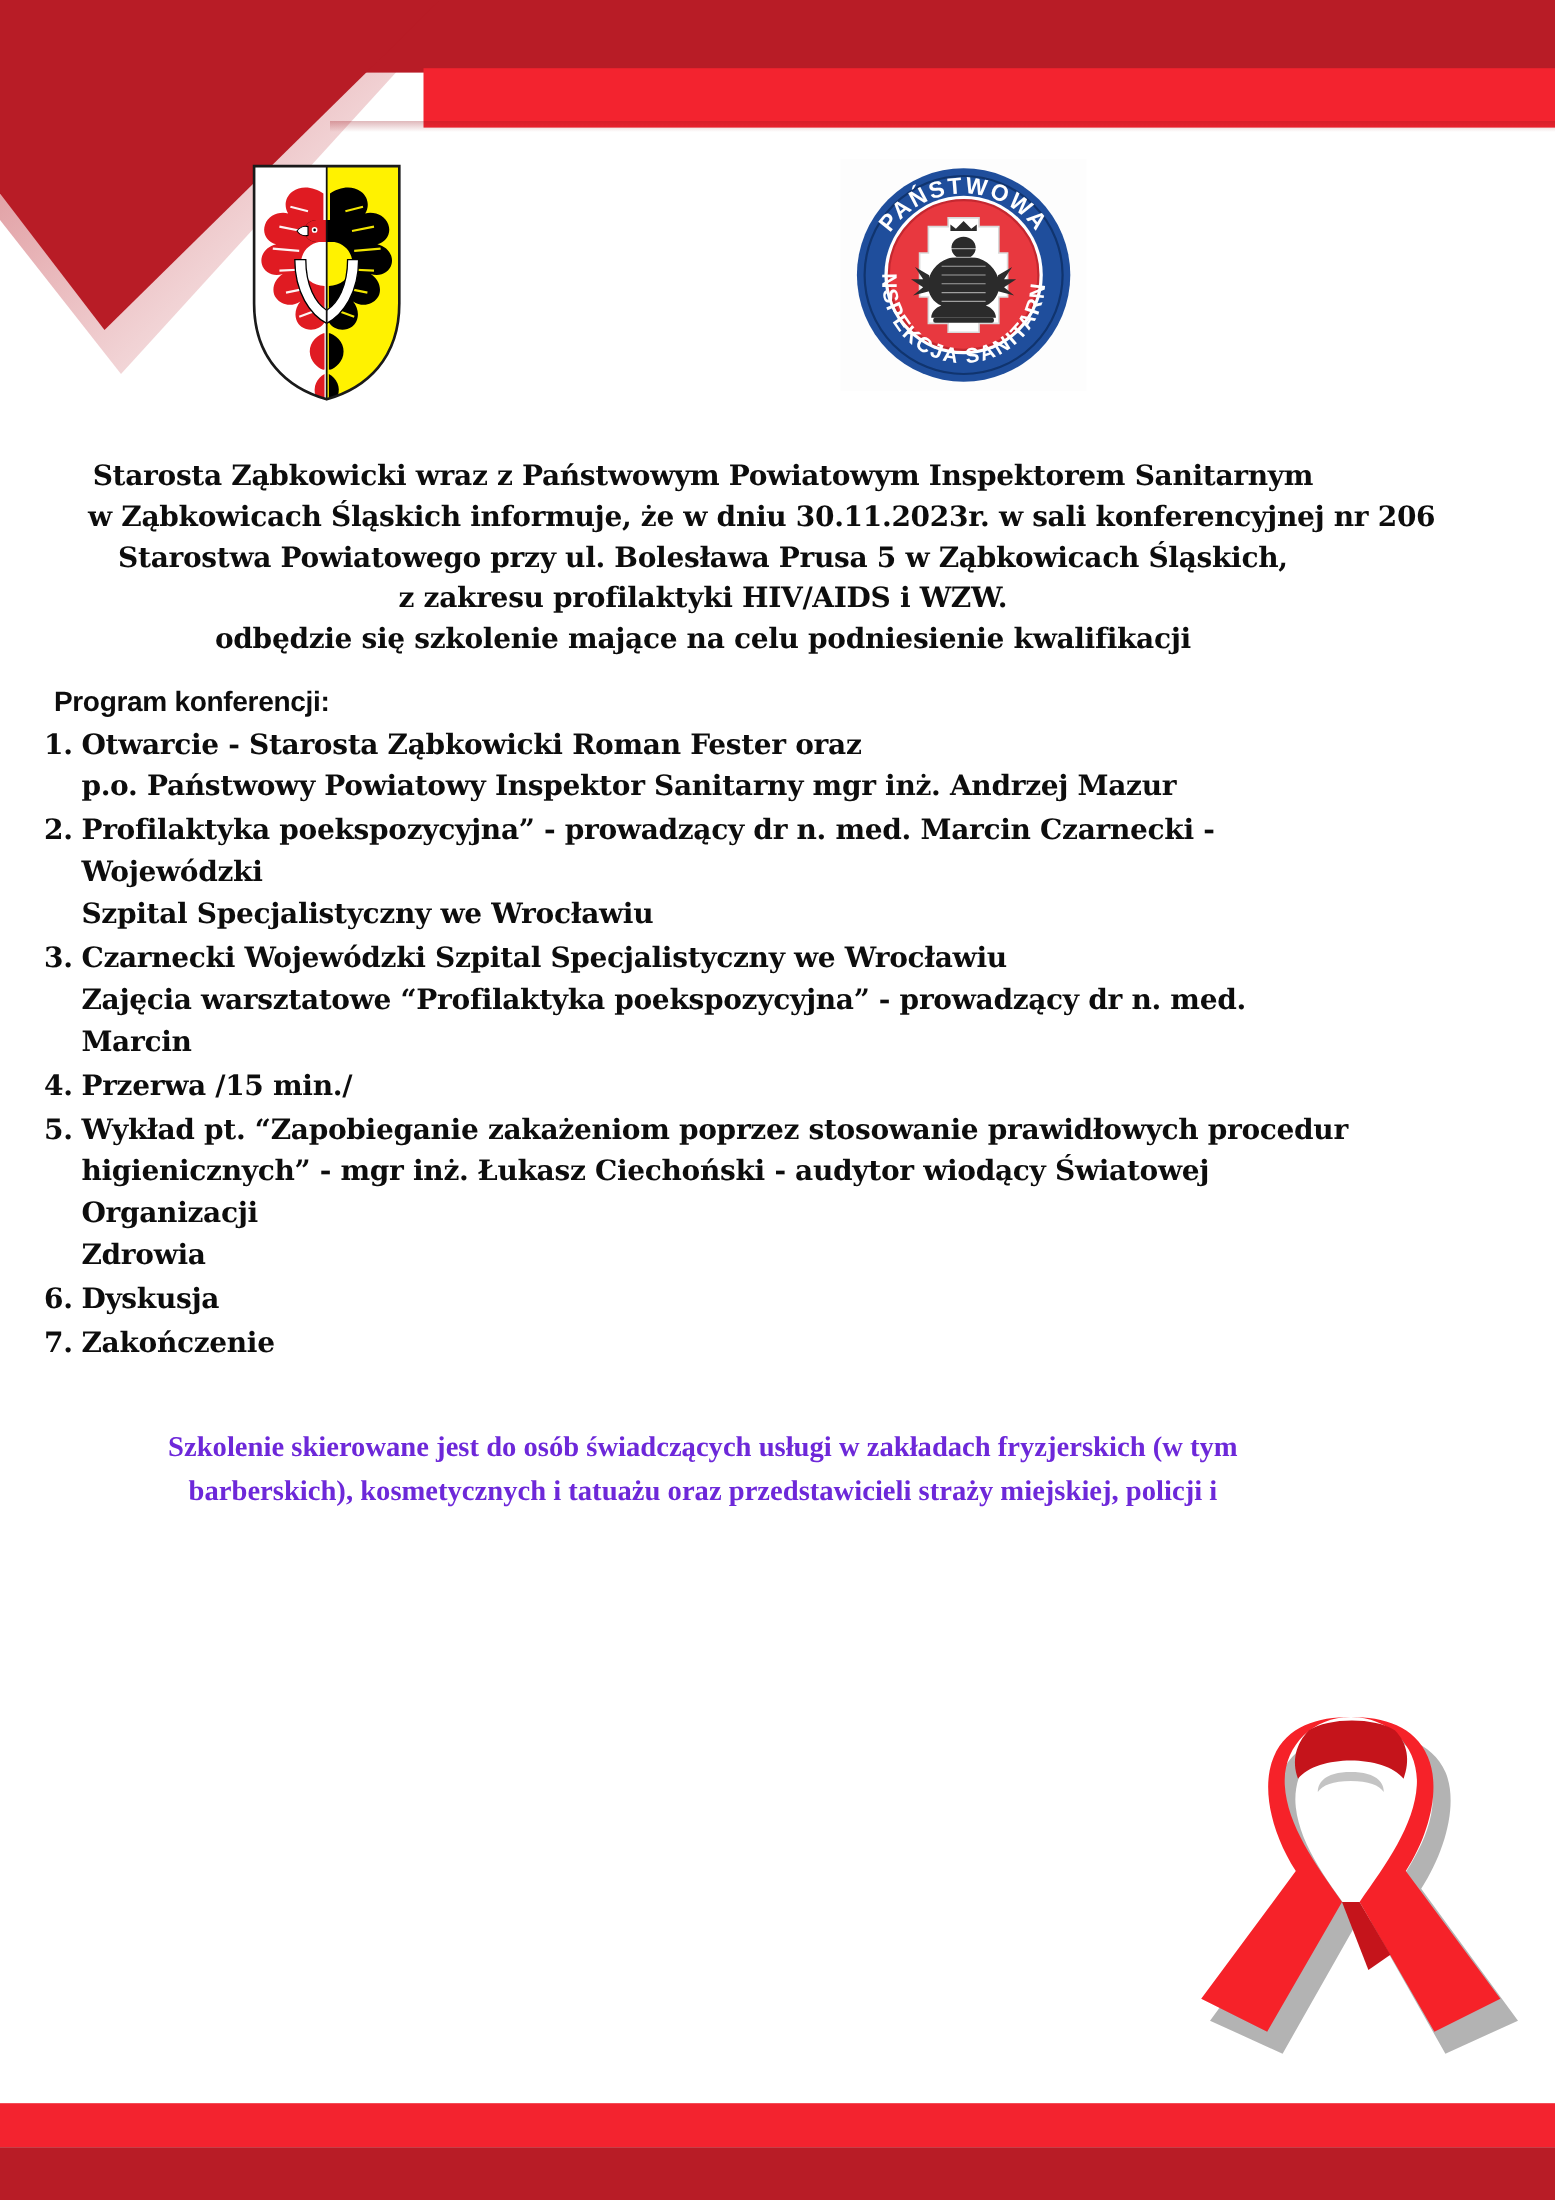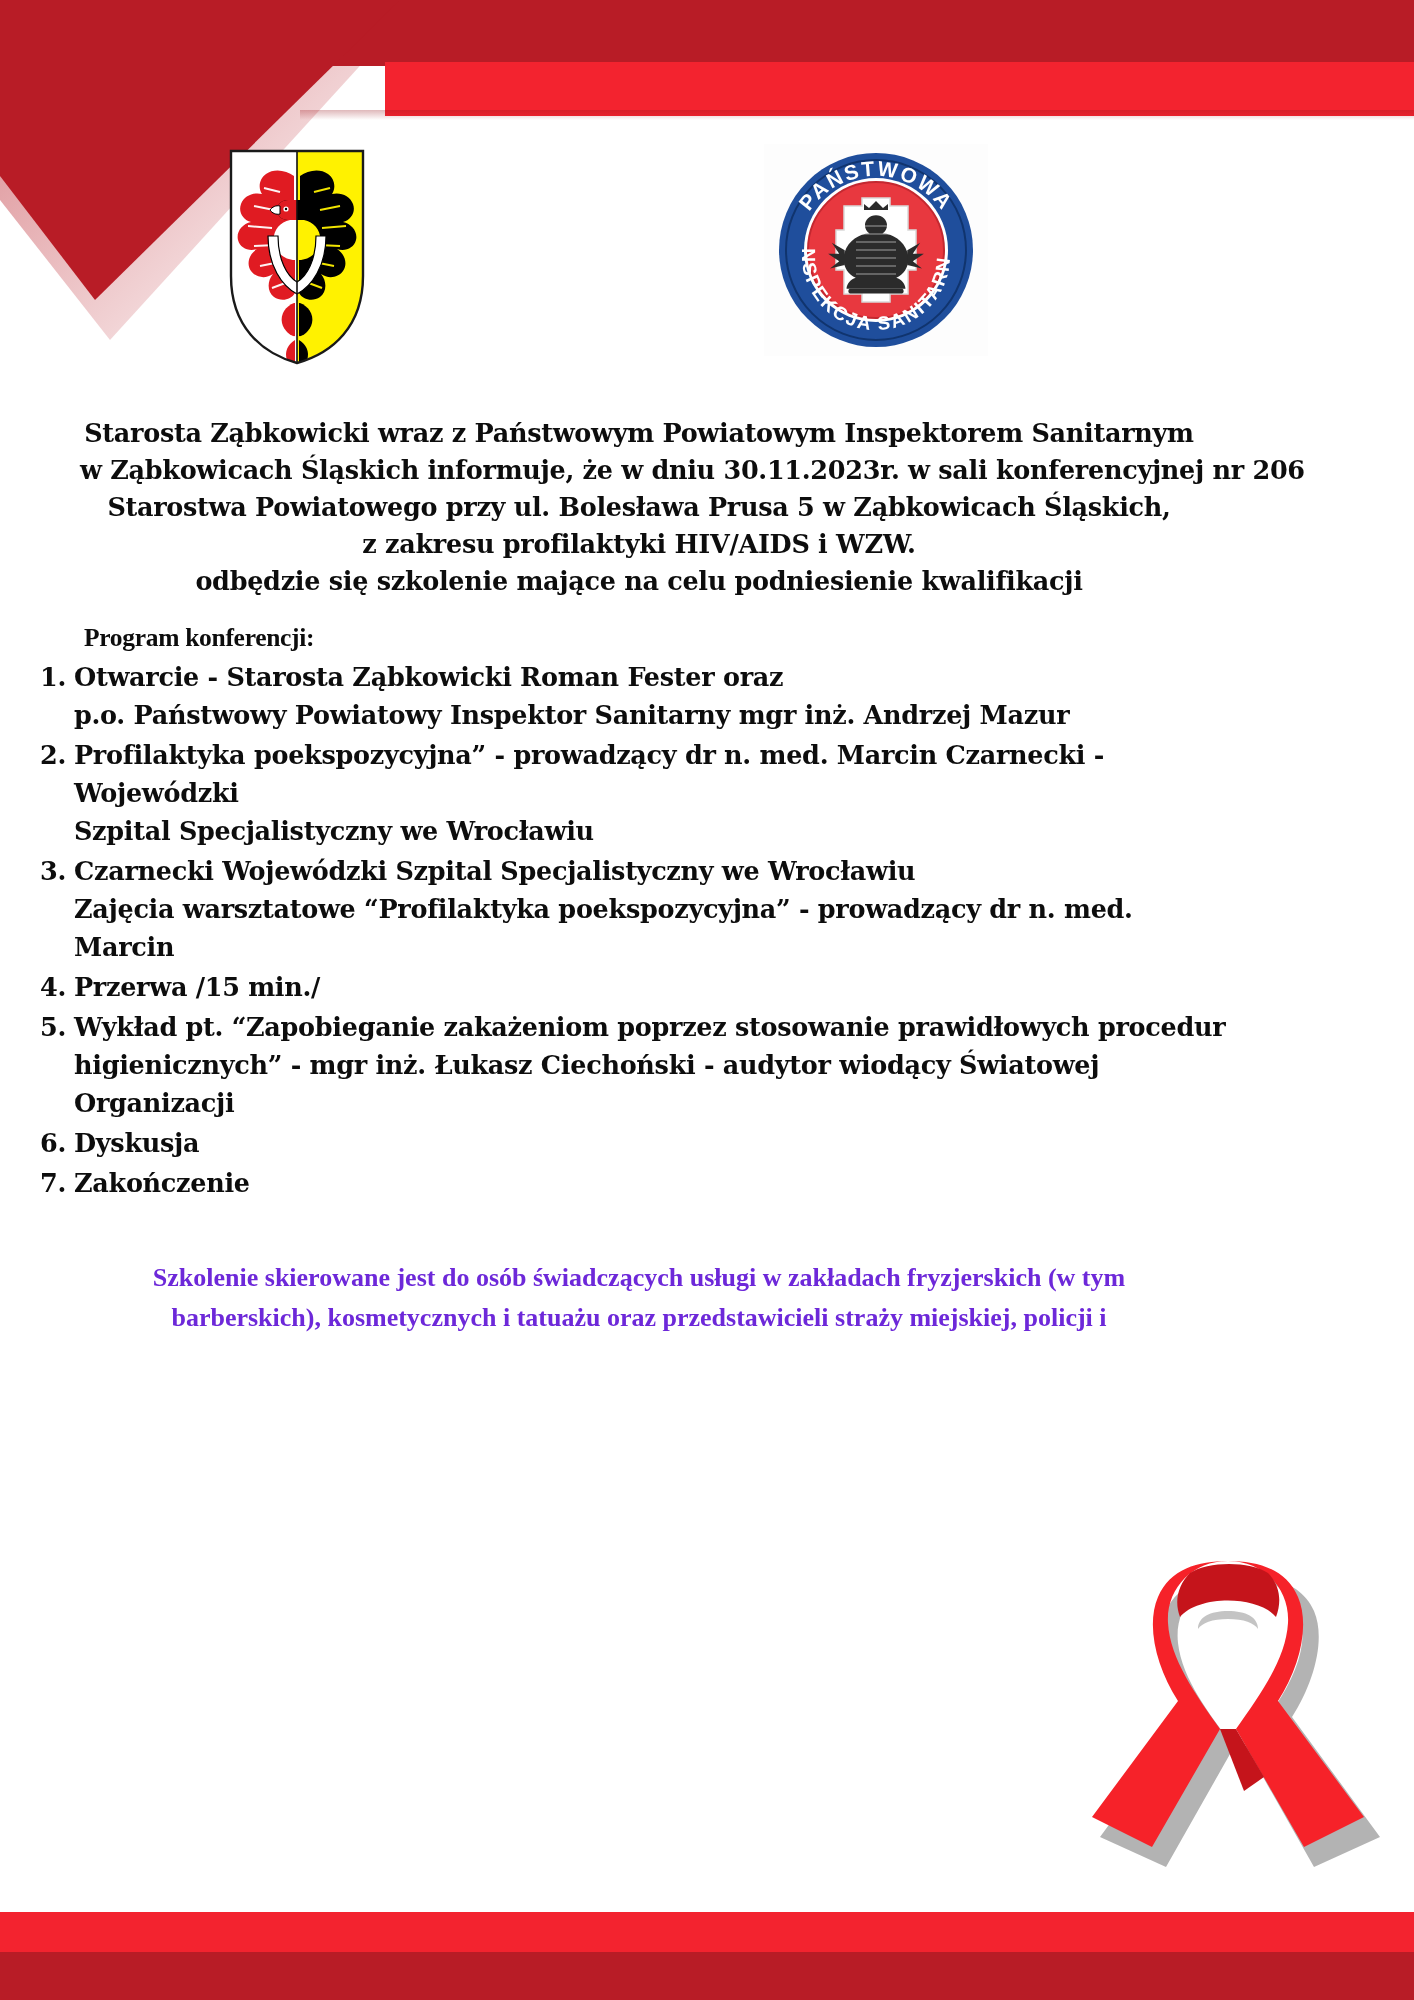--- a/index.html
+++ b/index.html
@@ -104,29 +104,28 @@
     font-weight: bold;
     font-size: 25.5px;
     line-height: 37px;
     color: #0d0d0d;
     letter-spacing: -0.3px;
     padding: 0 80px;
   }
   .intro .ln { display: block; white-space: nowrap; }
 
   .program-heading {
-    font-family: Liberation Serif, serif;
+    font-family: Liberation Sans, sans-serif;
     font-weight: bold;
     font-size: 25.5px;
     line-height: 40px;
     color: #0d0d0d;
     padding-left: 49px;
     margin-top: 18px;
     letter-spacing: -0.3px;
-    margin-left: 35px;
   }
 
   ol.program {
     list-style: none;
     margin: 0;
     padding: 0 40px 0 40px;
     font-family: "DejaVu Serif", "Liberation Serif", serif;
     font-weight: bold;
     font-size: 25.5px;
     line-height: 38px;
@@ -358,20 +357,21 @@
       <span class="body">
         <span class="ln">Przerwa /15 min./</span>
       </span>
     </li>
 
     <li>
       <span class="num">5.</span>
       <span class="body">
         <span class="ln">Wykład pt. “Zapobieganie zakażeniom poprzez stosowanie prawidłowych procedur</span>
         <span class="ln"> higienicznych” - mgr inż. Łukasz Ciechoński - audytor wiodący  Światowej Organizacji</span>
+        <span class="ln"> Zdrowia</span>
       </span>
     </li>
 
     <li>
       <span class="num">6.</span>
       <span class="body">
         <span class="ln">Dyskusja</span>
       </span>
     </li>
 

